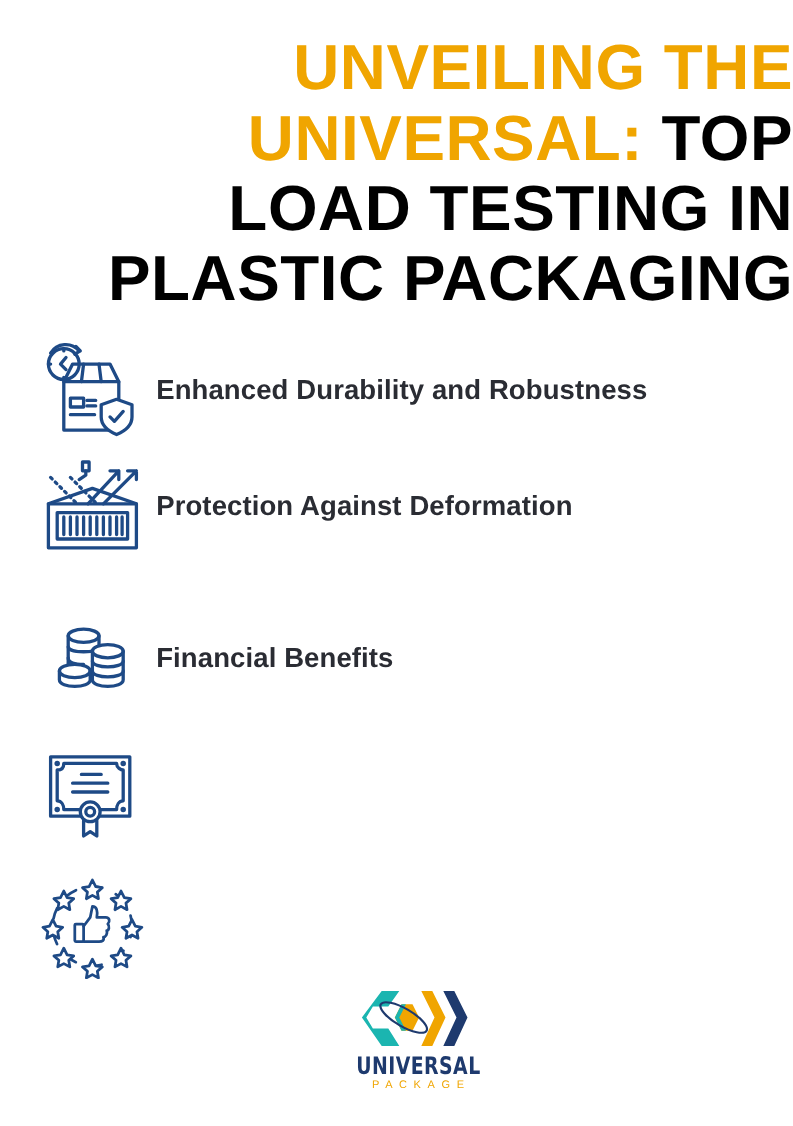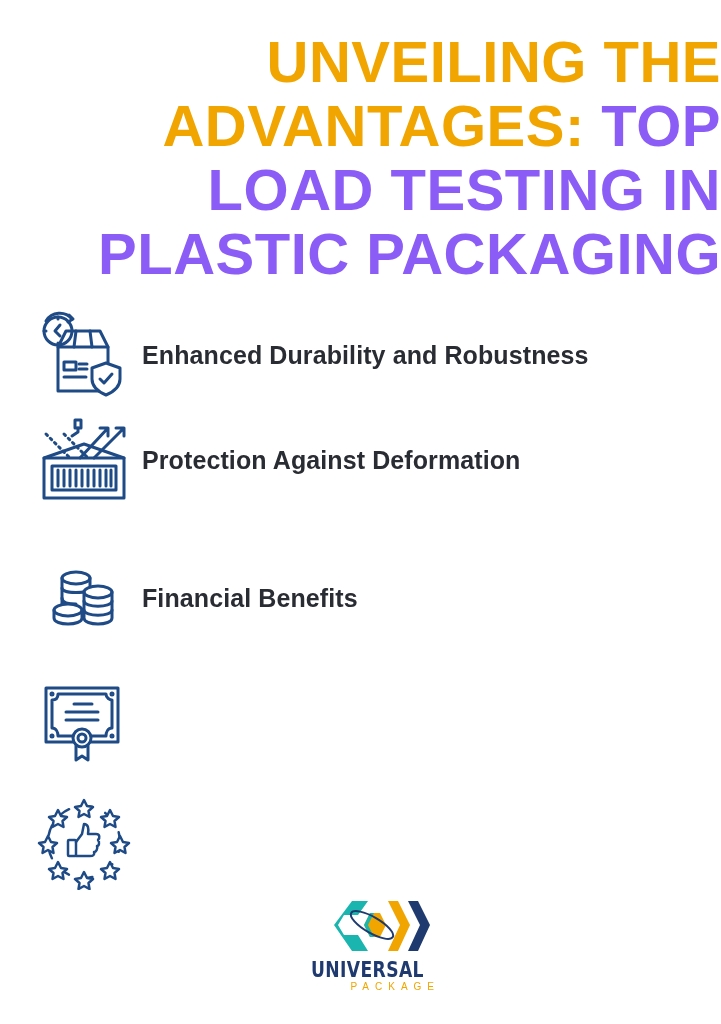--- a/index.html
+++ b/index.html
@@ -6,55 +6,55 @@
     html, body { width: 721px; height: 1024px; background: #ffffff; overflow: hidden; }
     body { font-family: "Liberation Sans", "DejaVu Sans", sans-serif; position: relative; }
 
     .title {
       position: absolute; left: 0; top: 30px; width: 721px;
       text-align: right; font-weight: 700; font-size: 58px; line-height: 64px;
       letter-spacing: 0.5px;
     }
     .title .line { display: block; }
     .orange { color: #f0a500; }
-    .teal { color: #8b5cf6; }
+    .teal { color: #000000; }
 
     .item {
       position: absolute; left: 0; width: 617px; height: 100px;
       display: flex; align-items: center;
     }
     .item .icon {
       position: absolute; left: 36px; width: 96px; height: 96px;
       display: flex; align-items: center; justify-content: center;
     }
     .item .label {
       position: absolute; left: 142px;
       font-weight: 700; font-size: 25px; color: #2a2c33; white-space: nowrap;
       letter-spacing: 0.1px;
     }
 
     .logo {
       position: absolute; left: 320px; top: 895px; width: 120px; height: 115px;
-      display: flex; flex-direction: column; align-items: flex-end;
+      display: flex; flex-direction: column; align-items: center;
     }
     .logo .brand {
       font-family: "DejaVu Sans", sans-serif; font-weight: 700; font-size: 22px; color: #1e3a6e;
       letter-spacing: 0.5px; line-height: 22px; margin-top: 2px;
       transform: scaleX(0.78);
     }
     .logo .sub {
       font-size: 10px; color: #f0a500; letter-spacing: 6px; line-height: 12px; padding-left: 6px;
     }
   </style>
 </head>
 <body>
 
 <div class="title">
   <span class="line orange">UNVEILING THE</span>
-  <span class="line"><span class="orange">ADVANTAGES:</span><span class="teal"> TOP</span></span>
+  <span class="line"><span class="orange">UNIVERSAL:</span><span class="teal"> TOP</span></span>
   <span class="line teal">LOAD TESTING IN</span>
   <span class="line teal">PLASTIC PACKAGING</span>
 </div>
 
 <div class="item" style="top:305px;">
   <div class="icon">
     <svg width="96" height="96" viewBox="0 0 96 96" fill="none" stroke="#1e4a86" stroke-width="3" stroke-linecap="round" stroke-linejoin="round">
       <circle cx="22" cy="24" r="14"></circle>
       <path d="M10 14 A16 16 0 0 1 36 12"></path>
       <path d="M33 8 L37 12 L32 15"></path>

